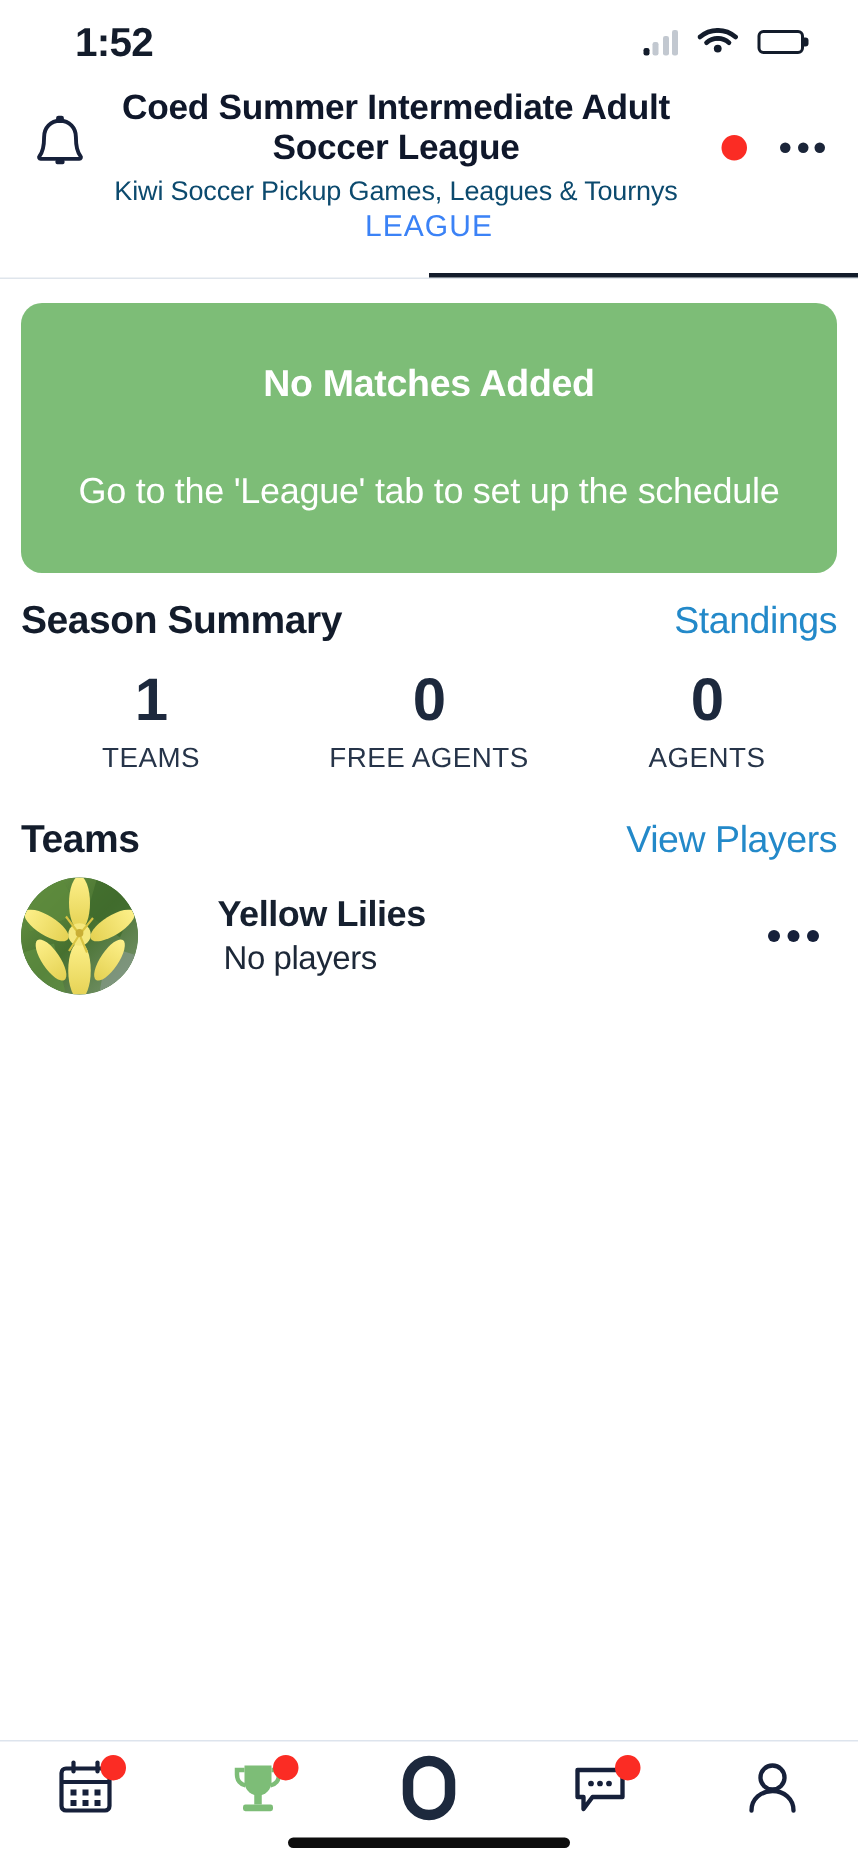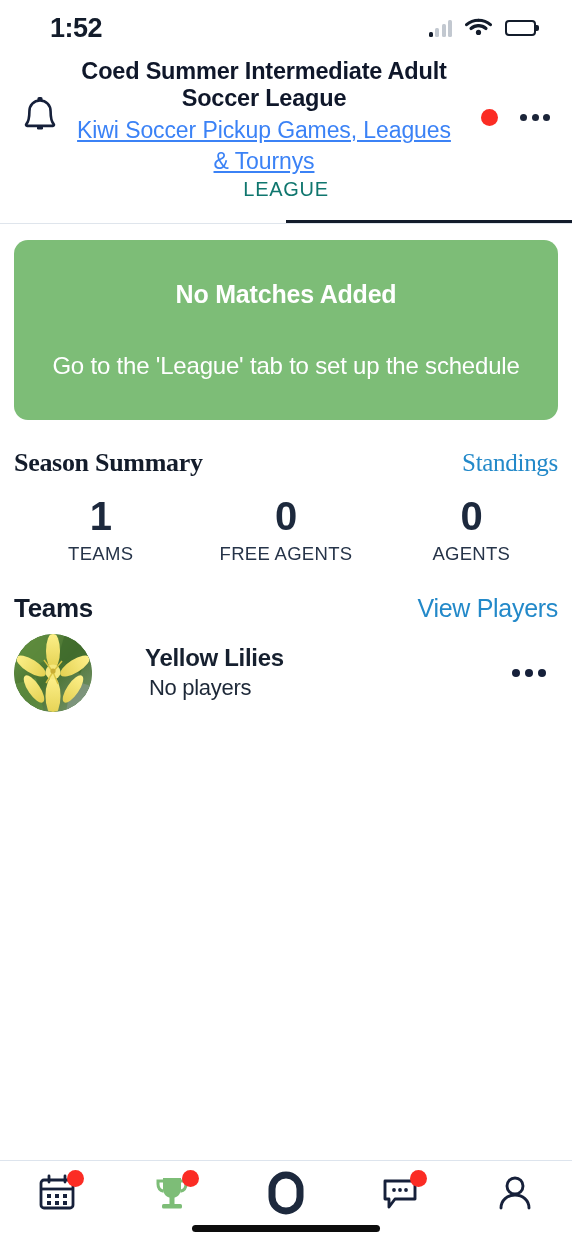--- a/index.html
+++ b/index.html
@@ -94,26 +94,25 @@
     padding: 0 4px;
   }
   .league-title {
     font-size: 23.5px;
     font-weight: bold;
     color: #0f172a;
     line-height: 1.17;
     letter-spacing: -0.2px;
   }
   .league-subtitle {
-    font-size: 23px;
-    color: #3b82f6;
+    font-size: 18px;
+    color: #0c4a6e;
     line-height: 1.35;
     margin-top: 2px;
     letter-spacing: -0.1px;
-    text-decoration: underline;
   }
   .header-right {
     flex: 0 0 108px;
     display: flex;
     align-items: center;
     justify-content: flex-end;
     gap: 22px;
     padding-right: 14px;
     align-self: center;
   }
@@ -139,21 +138,21 @@
   }
   .tab {
     flex: 1 1 50%;
     display: flex;
     align-items: flex-start;
     justify-content: center;
     font-size: 20px;
     letter-spacing: 0.7px;
     padding-top: 1px;
   }
-  .tab.inactive { color: #0f766e; }
+  .tab.inactive { color: #3b82f6; }
   .tab.active { color: #141d2c; }
   .tab-underline {
     position: absolute;
     left: 50%; right: 0; bottom: 0;
     height: 3px;
     background: #131c2b;
   }
   .header-divider {
     height: 1px;
     background: #dfe5ec;
@@ -201,21 +200,21 @@
     font-weight: bold;
     color: #131c2b;
     letter-spacing: -0.3px;
   }
   .section-link {
     font-size: 25px;
     color: #2389c9;
     letter-spacing: -0.3px;
   }
 
-  #summary-head { margin-top: 28px; font-family: Liberation Serif, serif; }
+  #summary-head { margin-top: 16px; }
 
   .stats {
     display: flex;
     margin-top: 18px;
     padding: 0 8px;
   }
   .stat {
     flex: 1 1 33.33%;
     display: flex;
     flex-direction: column;

